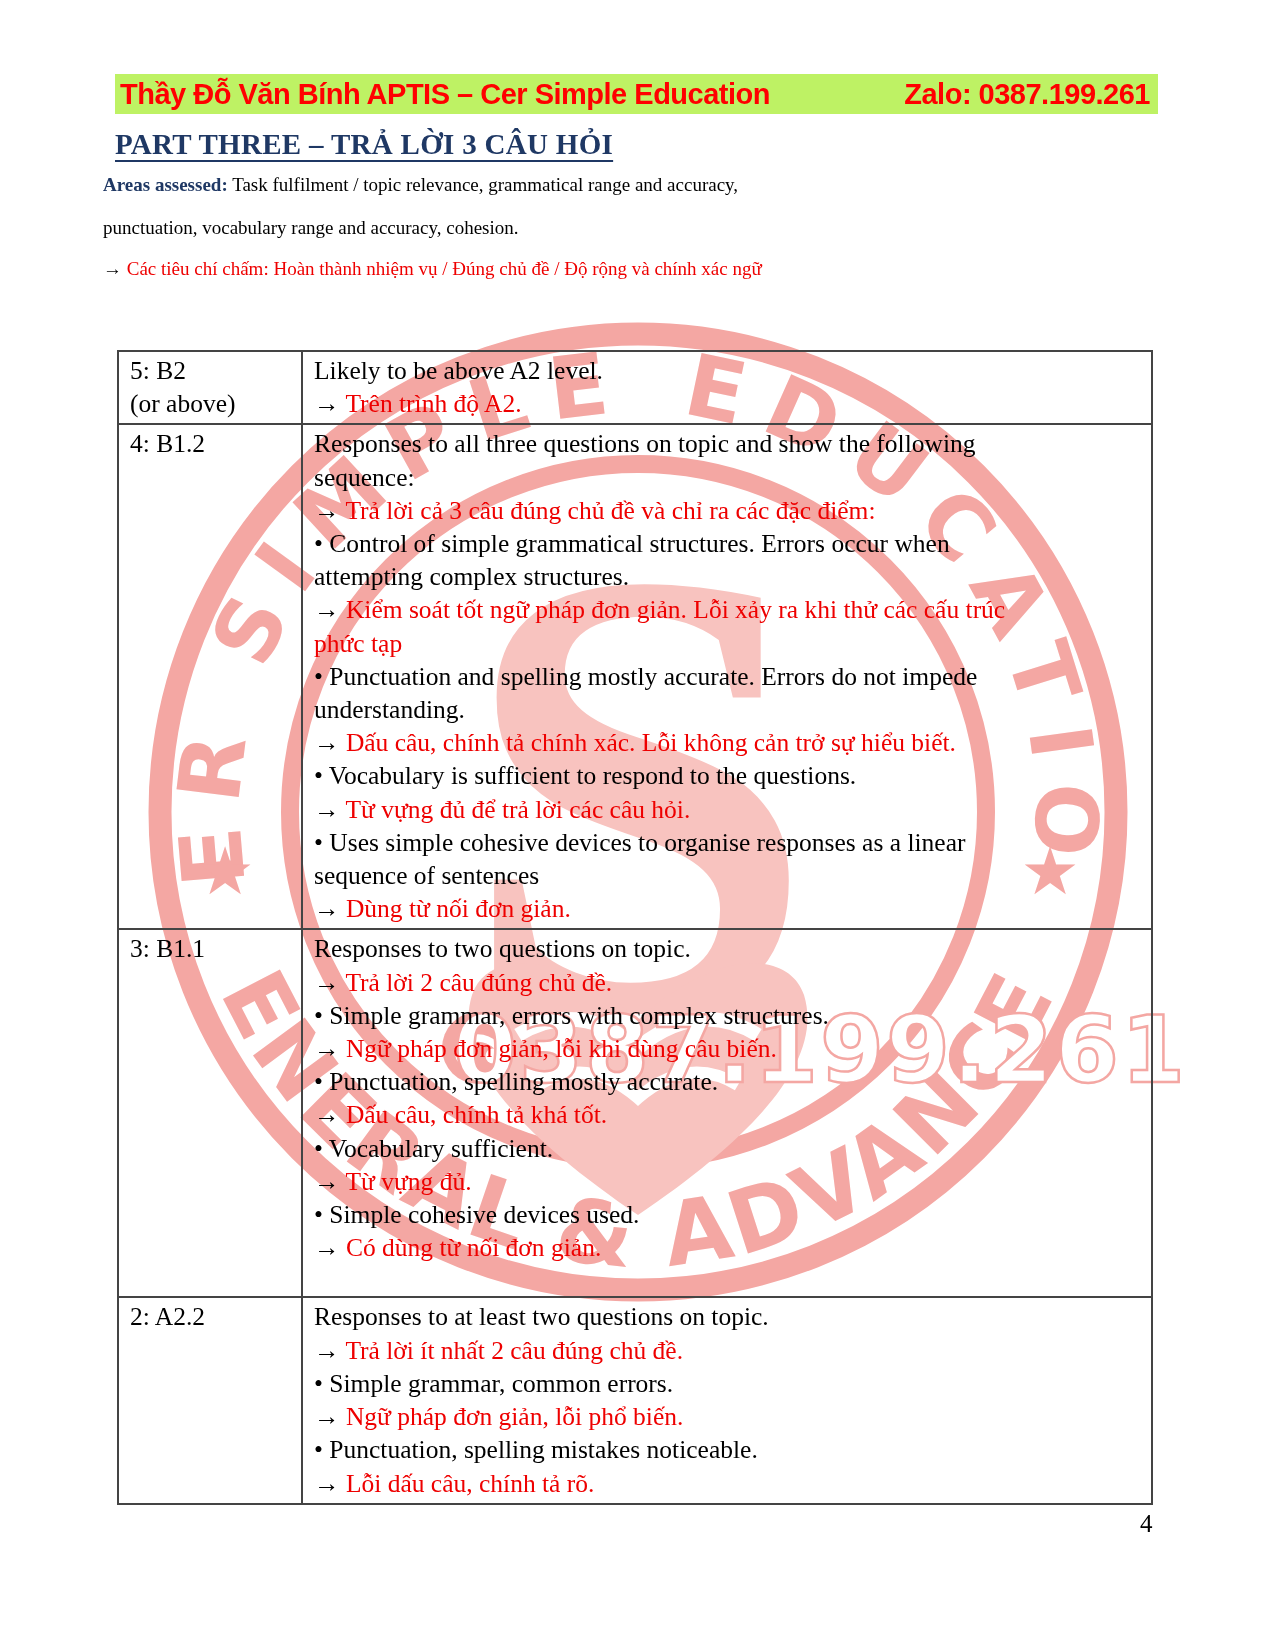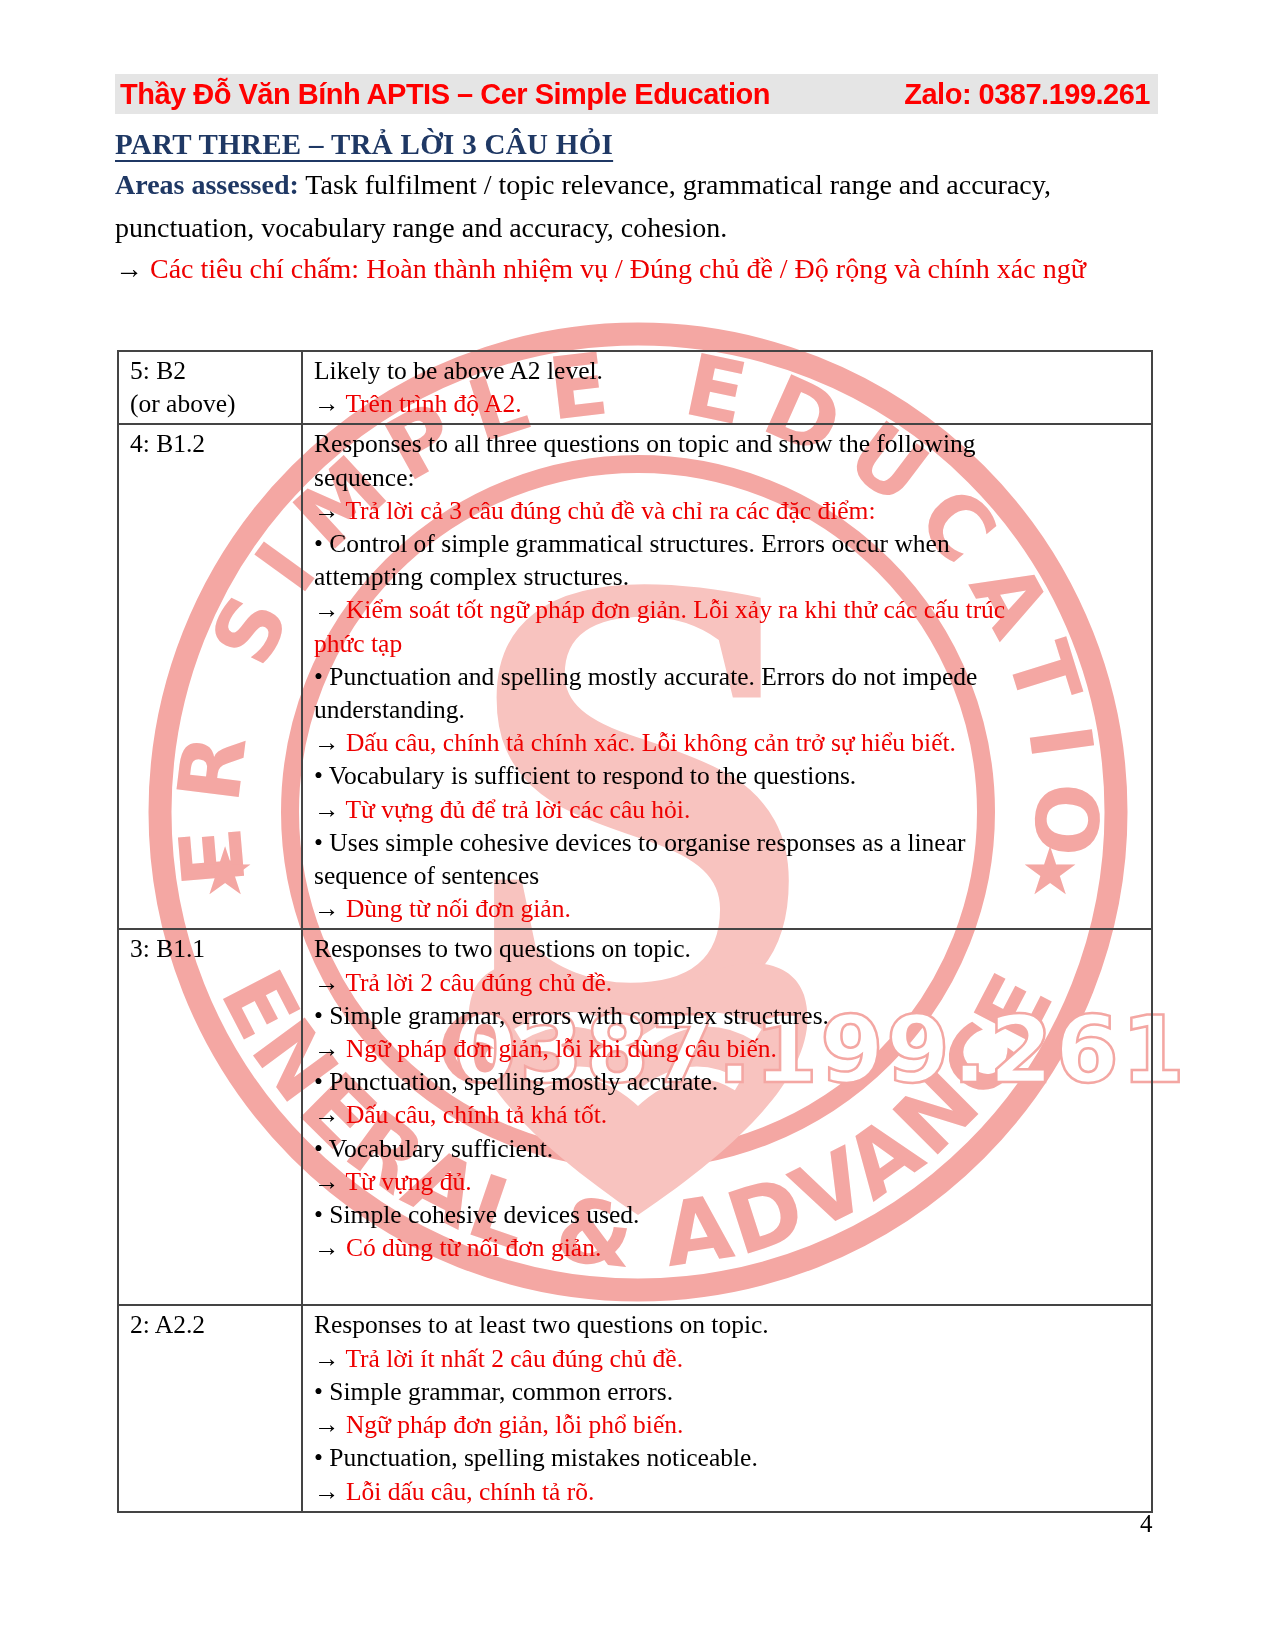--- a/index.html
+++ b/index.html
@@ -7,49 +7,49 @@
     position:relative; width:1275px; height:1650px; background:#ffffff;
     overflow:hidden; font-family:"Liberation Serif", serif; color:#000;
   }
   
   .wm { position:absolute; left:0; top:0; z-index:0; pointer-events:none; }
   .wm-ring-text { font-family:"DejaVu Sans", sans-serif; font-weight:bold; }
   
   .content { position:absolute; left:0; top:0; width:1275px; height:1650px; z-index:1; }
   .banner {
     position:absolute; left:115px; top:74px; width:1043px; height:40px;
-    background:#e5e5e5; display:flex; justify-content:space-between; align-items:center;
+    background:#bef264; display:flex; justify-content:space-between; align-items:center;
     box-sizing:border-box; padding:0 8px 0 5px;
     font-family:"Liberation Sans", sans-serif; font-weight:bold; font-size:29px;
     color:#ff0000; letter-spacing:-0.5px; white-space:nowrap;
   }
   .doc-title {
     position:absolute; left:115px; top:128px;
     font-size:29px; font-weight:bold; color:#1f3864; letter-spacing:0.3px;
     text-decoration:underline; text-decoration-thickness:2px; text-underline-offset:6px;
     white-space:nowrap;
   }
-  .para { position:absolute; left:115px; width:1045px; font-size:28px; line-height:43px; }
+  .para { position:absolute; left:103px; width:1045px; font-size:19px; line-height:43px; }
   .para-areas { top:163px; }
   .para-criteria { top:247px; color:#ee0000; }
   .bold-navy { font-weight:bold; color:#1f3864; }
   .arrow-black { color:#000; }
   .pline { white-space:nowrap; }
   
   .rubric {
     position:absolute; left:117px; top:350px; width:1036px;
     border-collapse:collapse; table-layout:fixed;
     font-size:25.5px; line-height:33.2px;
   }
   .rubric td {
     border:2px solid #444444; vertical-align:top;
     padding:2px 8px 3px 11px; overflow:hidden;
   }
   .rubric td.score { width:163px; }
-  .rubric tr.extra-space td { padding-bottom:40px; }
+  .rubric tr.extra-space td { padding-bottom:32px; }
   .line { white-space:nowrap; }
   .line.red { color:#ee0000; }
   .line.black { color:#000000; }
   .mk { color:#000000; }
   .score-line { white-space:nowrap; }
   .pageno {
     position:absolute; left:1140px; top:1510px; font-size:25px; color:#000;
   }
 </style>
 </head>

